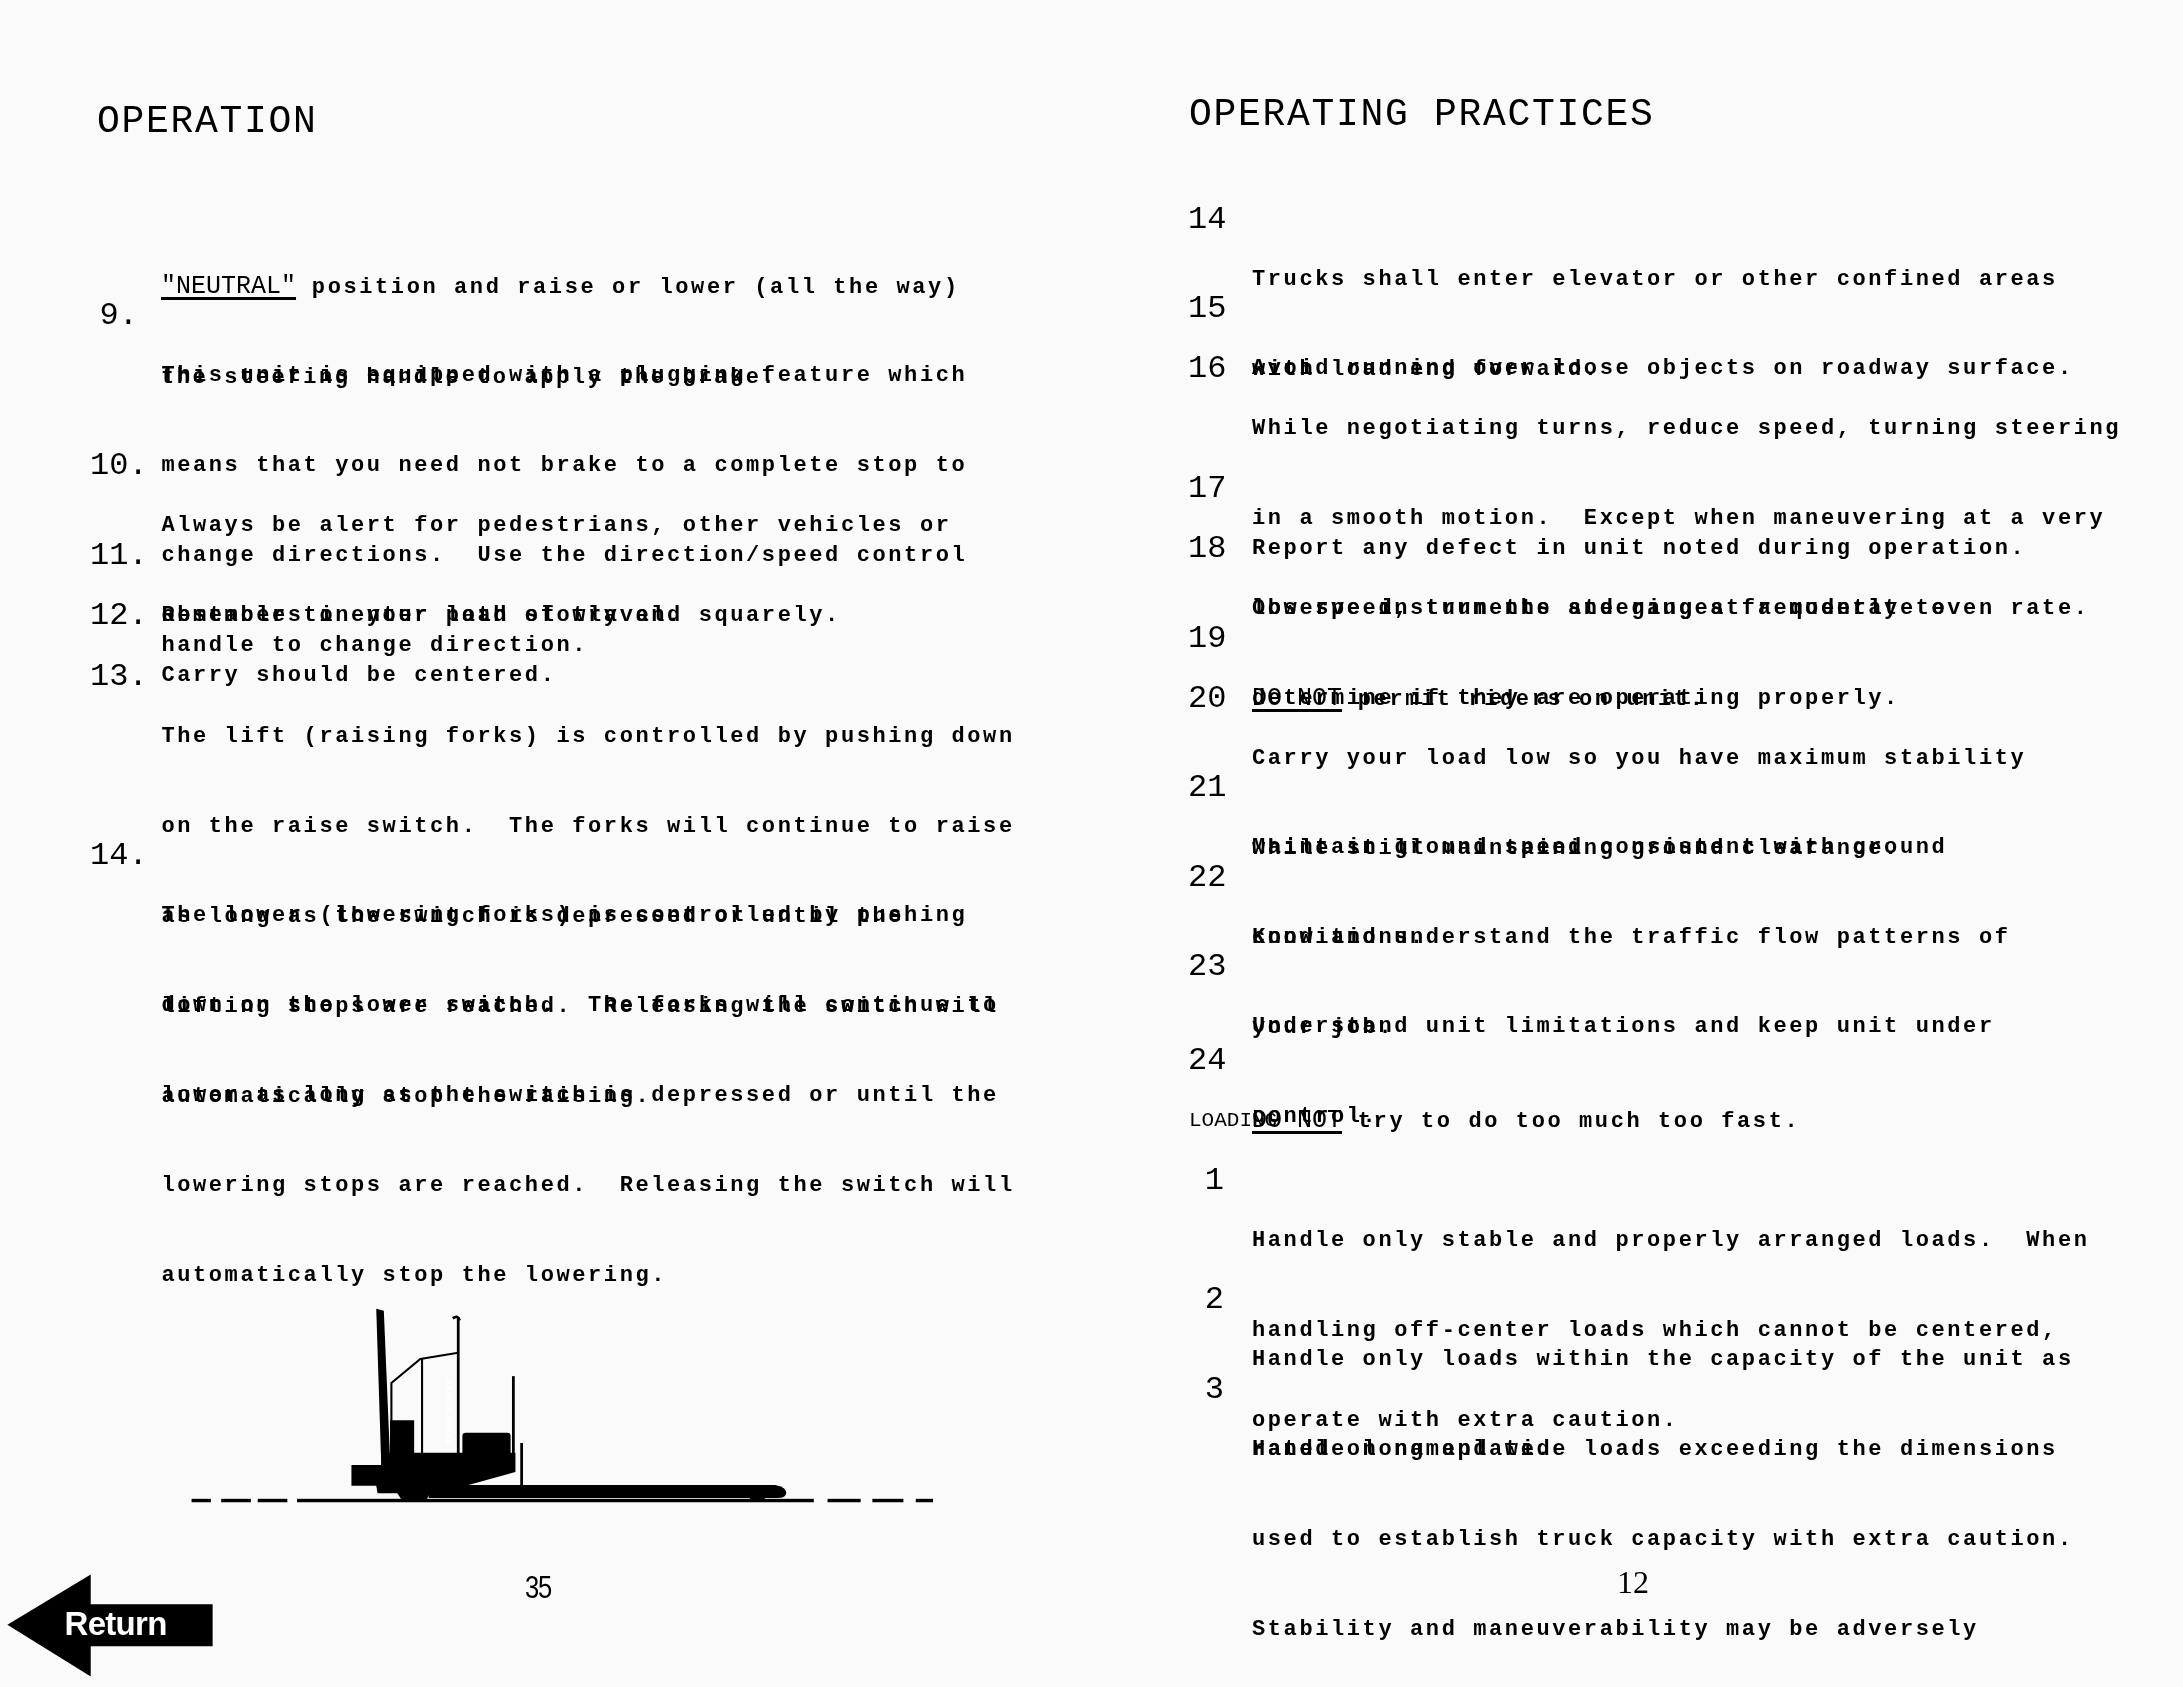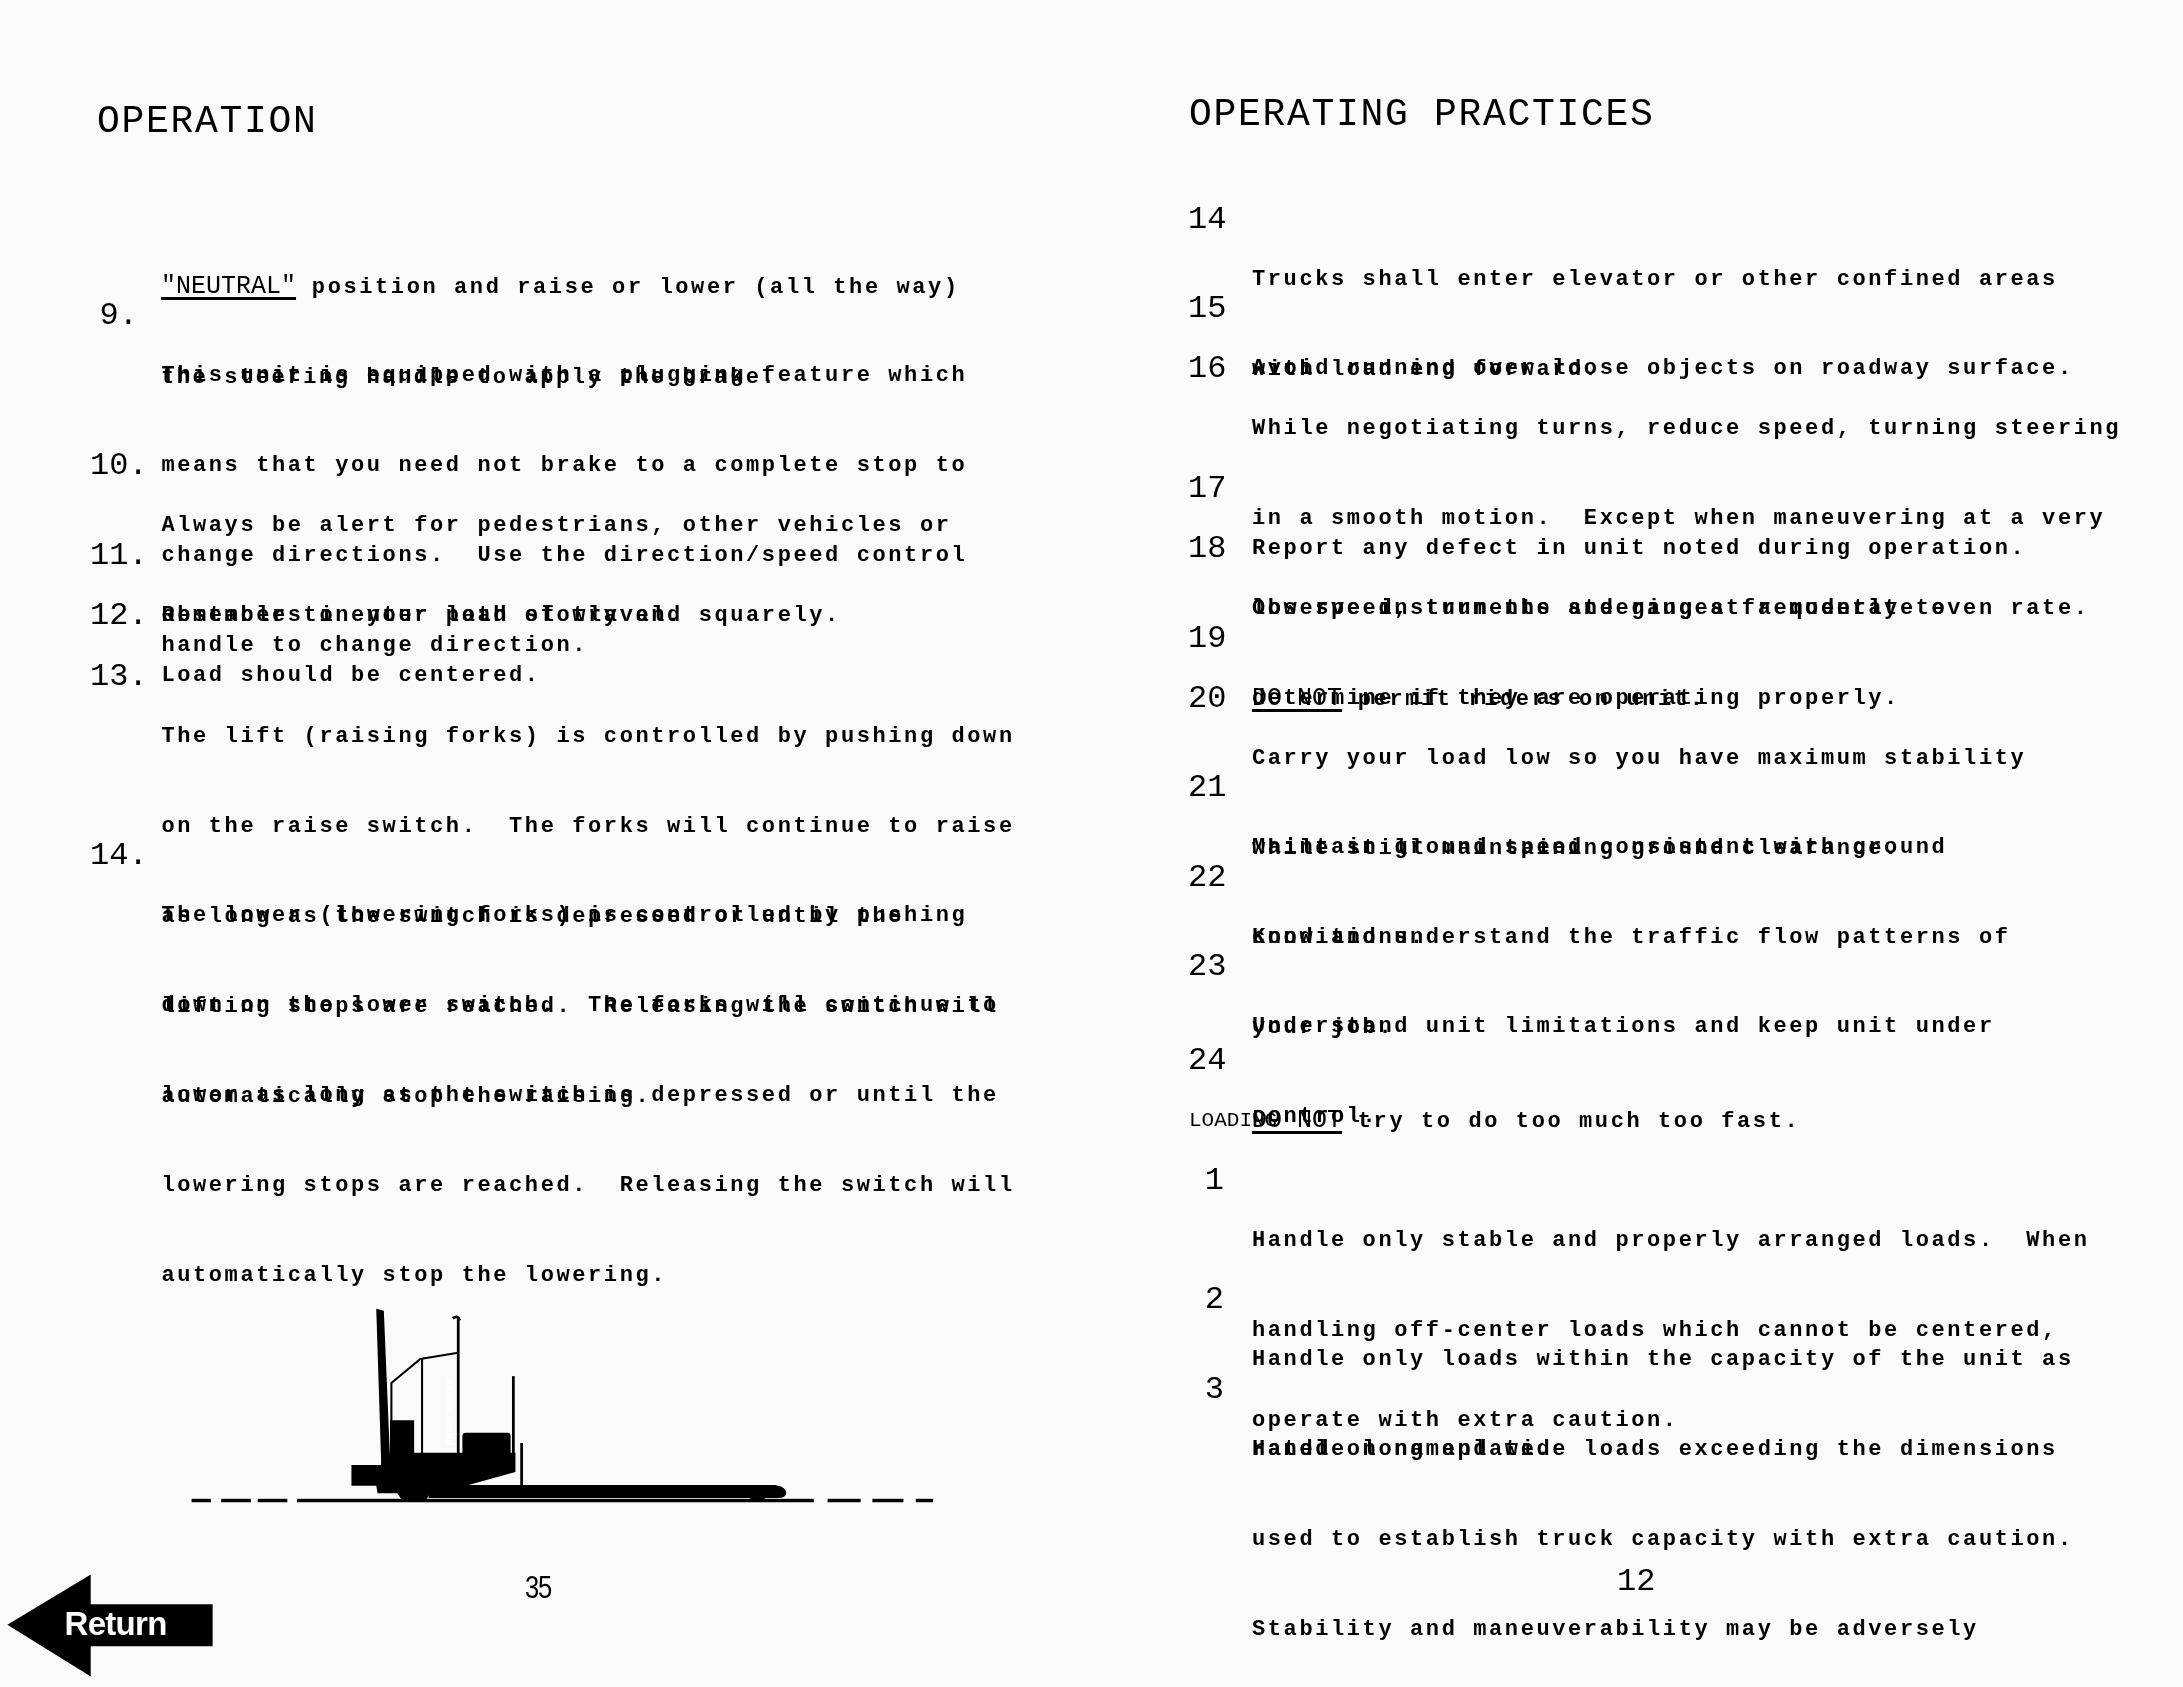--- a/index.html
+++ b/index.html
@@ -28,21 +28,21 @@
   .u {
     text-decoration:underline; text-decoration-thickness:2.8px; text-underline-offset:4.1px;
     letter-spacing:0; font-weight:normal; font-size:25px;
   }
   .subhead {
     position:absolute; font-size:21px; line-height:30px; letter-spacing:0;
     white-space:pre;
   }
   .pagenum { position:absolute; font-size:32px; line-height:32px; white-space:pre; }
   #pagenum-left { font-family:"Liberation Sans", sans-serif; letter-spacing:-1.4px; transform:scaleX(0.8); transform-origin:left; }
-  #pagenum-right { font-family:Liberation Mono, monospace; }
+  #pagenum-right { font-family:Liberation Serif, serif; }
   #forklift { position:absolute; left:0; top:0; width:2183px; height:1687px; pointer-events:none; }
   #return-button { position:absolute; left:5.5px; top:1573px; width:208px; height:105px; cursor:pointer; }
   #return-button svg { position:absolute; left:0; top:0; }
   #return-label {
     position:absolute; left:59px; top:30px; color:#fff;
     font-family:"Liberation Sans", sans-serif; font-weight:bold; font-size:33px; line-height:41px;
     letter-spacing:-0.7px;
   }
 </style>
 </head>
@@ -79,21 +79,21 @@
   <div class="item" style="left:90px; top:541px;">
     <span class="num" style="width:48px;text-align:center;margin-right:23.4px;font-family:Liberation Mono, monospace;">11.</span>
     <div class="text">
       <span class="ln">Remember to enter load slowly and squarely.</span>
     </div>
   </div>
 
   <div class="item" style="left:90px; top:601px;">
     <span class="num" style="width:48px;text-align:right;margin-right:23.4px;">12.</span>
     <div class="text">
-      <span class="ln">Load should be centered.</span>
+      <span class="ln">Carry should be centered.</span>
     </div>
   </div>
 
   <div class="item" style="left:90px; top:662px;">
     <span class="num" style="width:48px;text-align:right;margin-right:23.4px;">13.</span>
     <div class="text">
       <span class="ln">The lift (raising forks) is controlled by pushing down</span>
       <span class="ln">on the raise switch.  The forks will continue to raise</span>
       <span class="ln">as long as the switch is depressed or until the</span>
       <span class="ln">lifting stops are reached.  Releasing the switch will</span>

